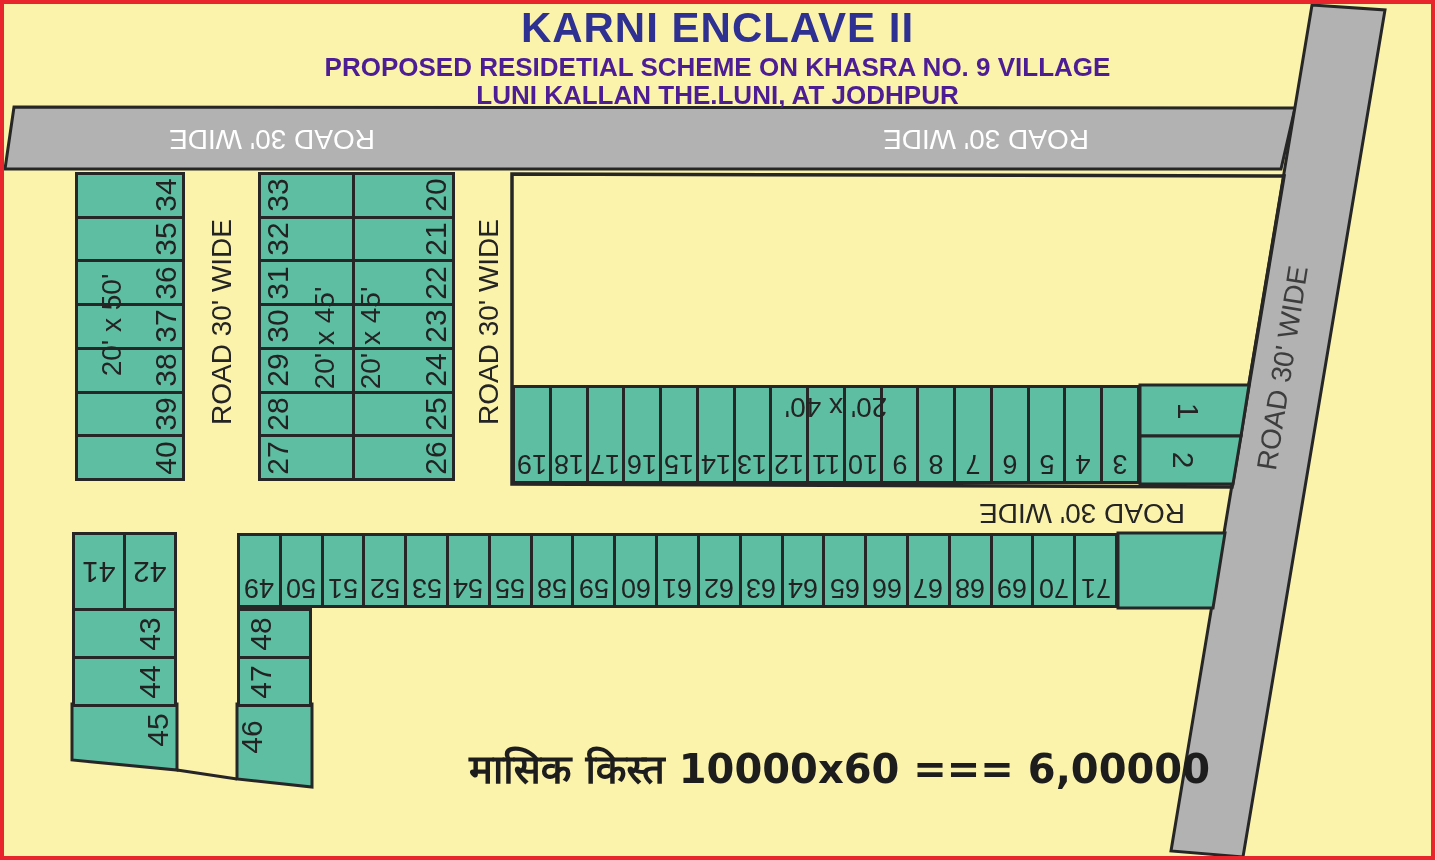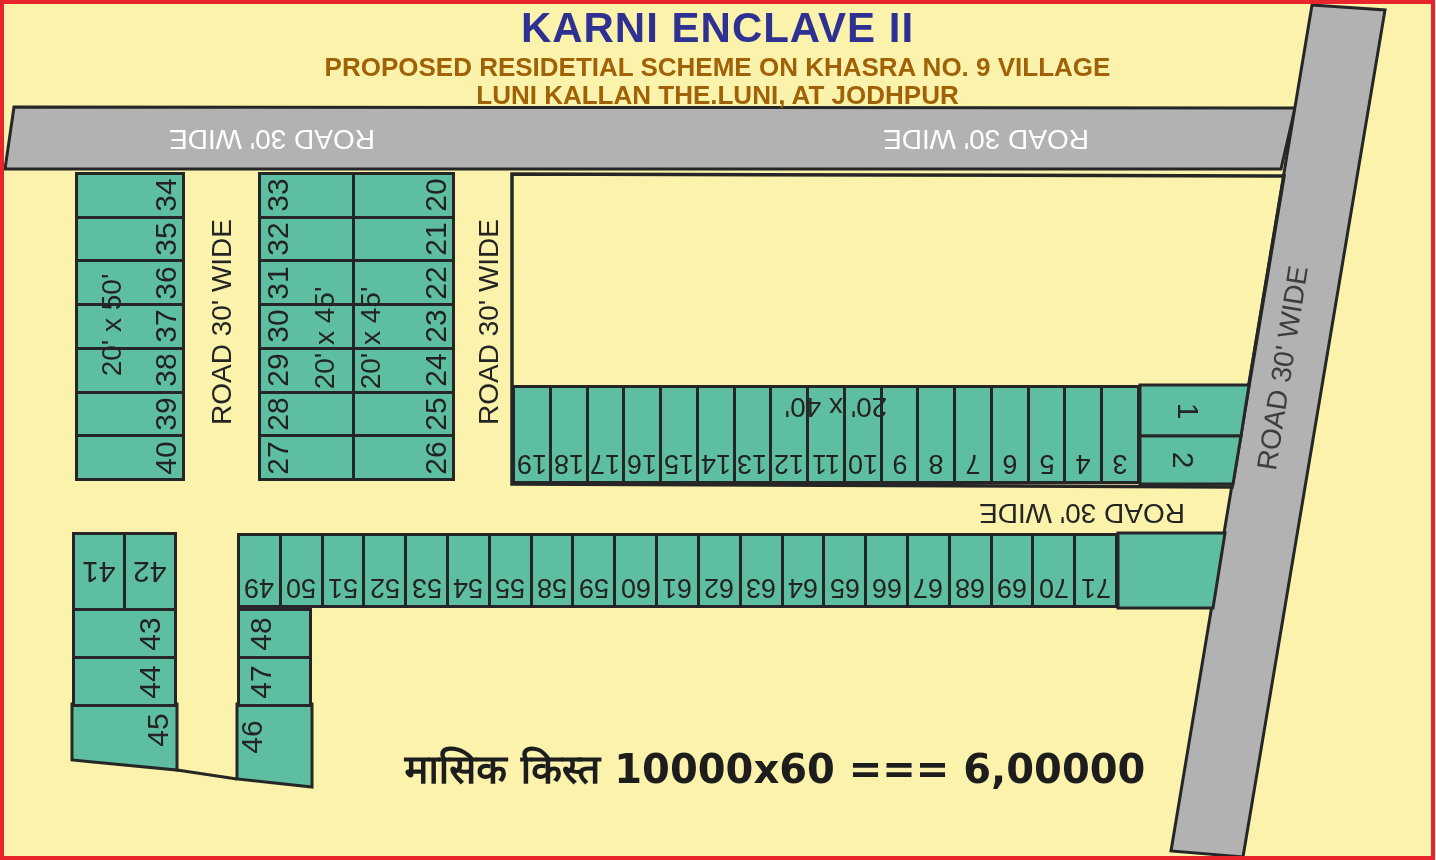--- a/index.html
+++ b/index.html
@@ -4,40 +4,40 @@
 <style>
   html,body{margin:0;padding:0;background:#e9e9e9;}
   .canvas{
     position:relative; width:1435px; height:860px; overflow:hidden;
     background:#FBF3AC; font-family:"Liberation Sans", sans-serif;
   }
   .border-overlay{position:absolute; inset:0; border:4px solid #E8252C; pointer-events:none; z-index:50;}
   svg.base{position:absolute; left:0; top:0; z-index:1;}
   .hdr{position:absolute; left:0; width:100%; text-align:center; z-index:3;}
   .title{top:4px; font-size:42px; font-weight:bold; color:#2E3192; letter-spacing:1px;}
-  .sub{font-size:26px; font-weight:bold; color:#a16207;}
+  .sub{font-size:26px; font-weight:bold; color:#4c1d95;}
   .pblock{position:absolute; z-index:2; background:#262626; display:grid; gap:3px; padding:3px; box-sizing:border-box;}
   .pcell{background:#5EBEA2; position:relative;}
   .pcell-flex{display:flex; align-items:center; justify-content:center;}
   .pcell-solo{position:absolute; z-index:2; background:#5EBEA2; border:3px solid #262626; box-sizing:border-box;}
   .num{font-size:30px; color:#222; white-space:nowrap;}
   .num-right{position:absolute; top:50%; right:0px; transform:translateY(-50%) rotate(-90deg);}
   .num-left{position:absolute; top:50%; left:0px; transform:translateY(-50%) rotate(-90deg);}
   .num-bottom{position:absolute; bottom:2px; left:50%; transform:translateX(-50%) rotate(180deg); font-size:27px;}
   .r180{transform:rotate(180deg);}
   .float-label{position:absolute; z-index:3; width:220px; height:32px; line-height:32px;
     text-align:center; color:#242424; font-size:28px; white-space:nowrap;}
   .rot-90{transform:rotate(-90deg);}
   .rot180{transform:rotate(180deg);}
   .rot90{transform:rotate(90deg);}
   .rot-road{transform:rotate(-81deg);}
   .white{color:#FFFFFF;}
   .small-label{width:60px; height:32px; line-height:32px; font-size:30px;}
   .footer-text{position:absolute; left:340px; top:740px; width:870px; z-index:3;
-    text-align:center; font-family:"DejaVu Sans", sans-serif; font-weight:bold;
+    text-align:right; font-family:"DejaVu Sans", sans-serif; font-weight:bold;
     font-size:40px; color:#1d1d1d; white-space:nowrap;}
 </style>
 </head>
 <body>
 
 <div class="canvas">
 
   <svg class="base" width="1436" height="860" viewBox="0 0 1436 860">
 
     <polygon points="14,107 1295,108 1281,169 5,169" fill="#B2B2B2" stroke="#262626" stroke-width="3"></polygon>

